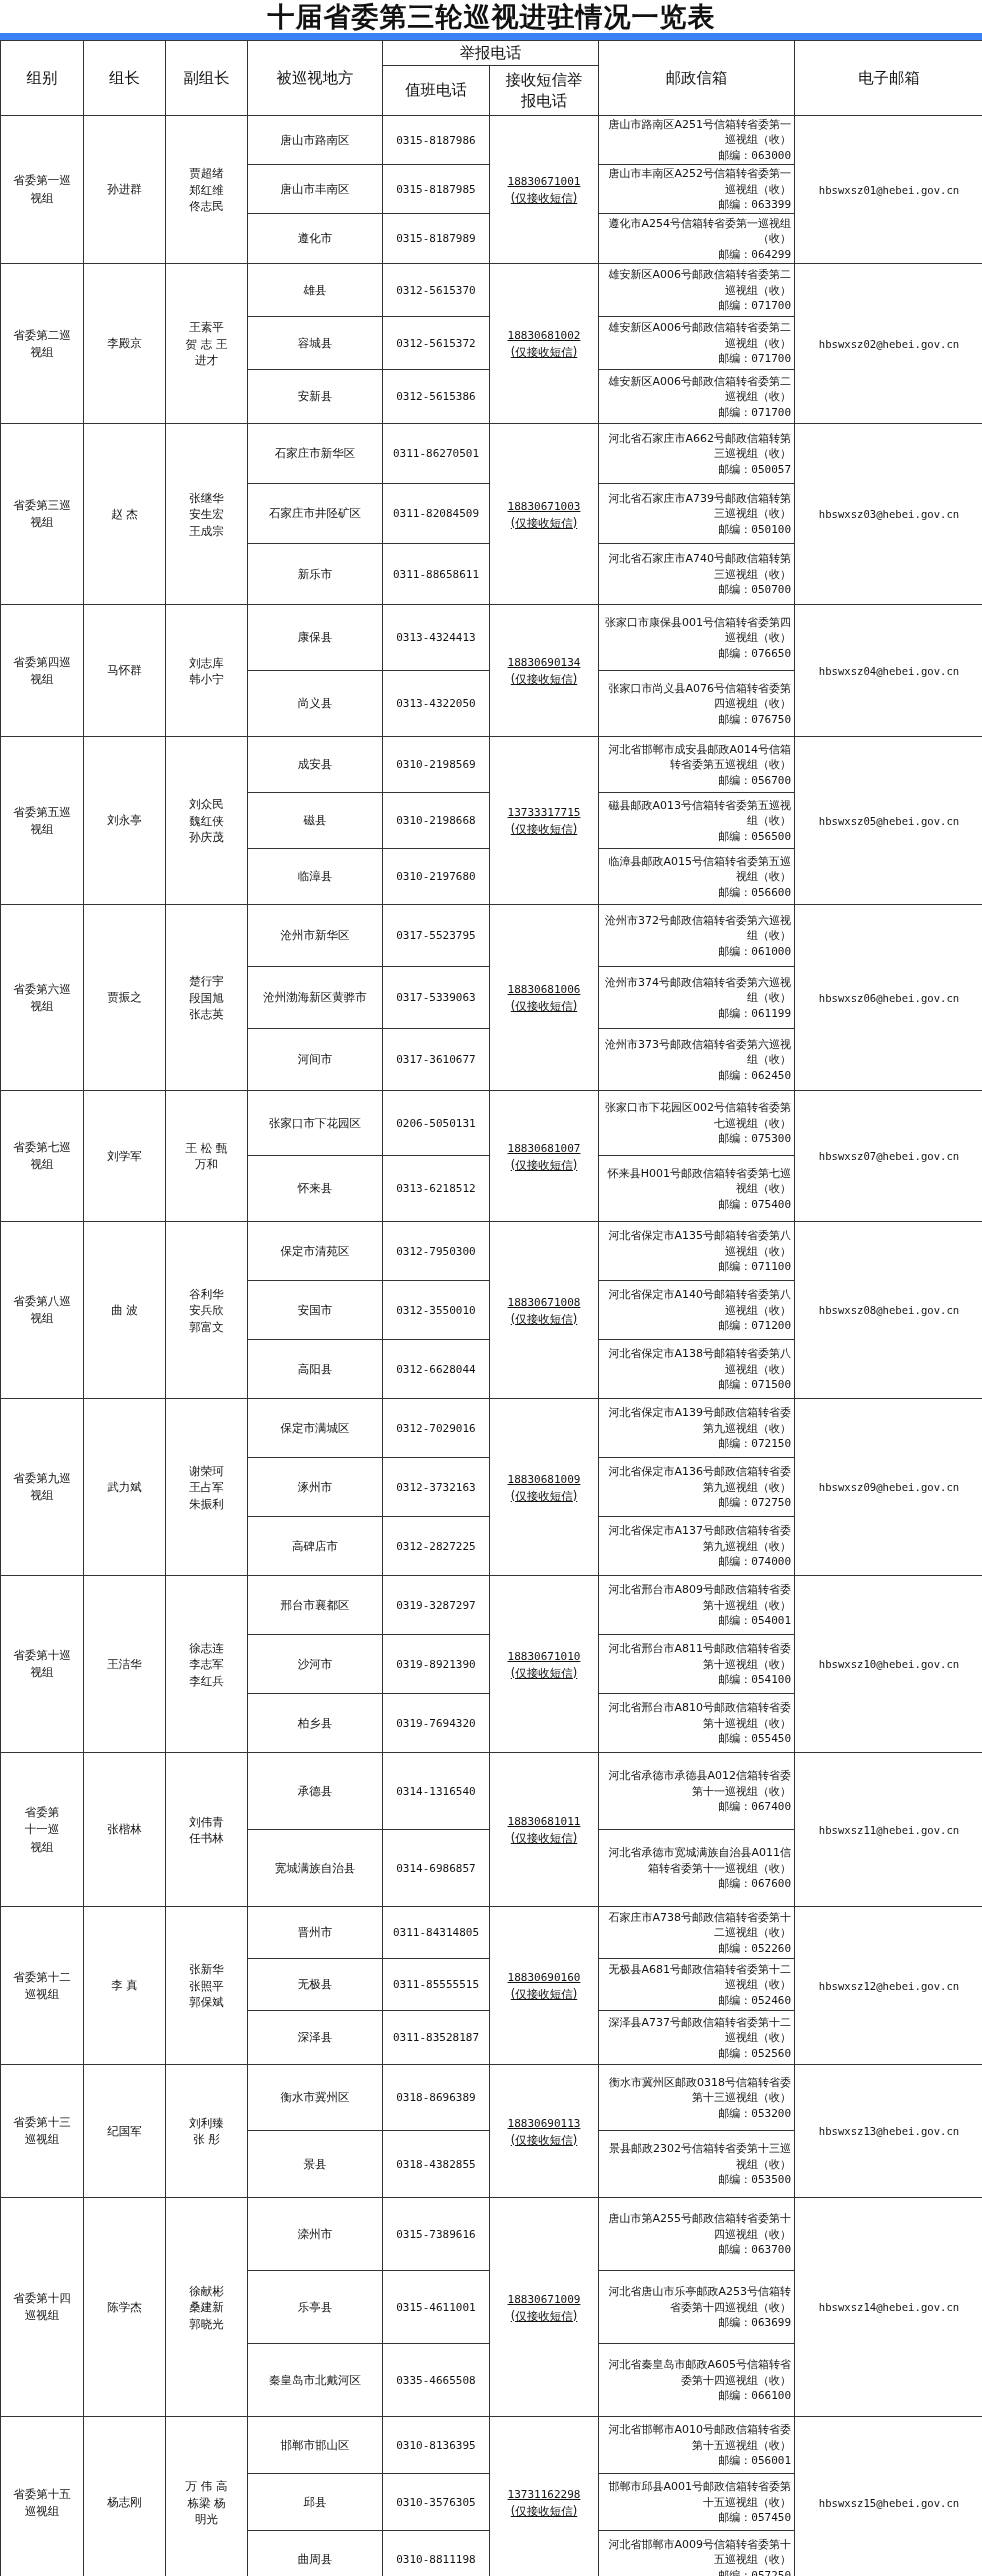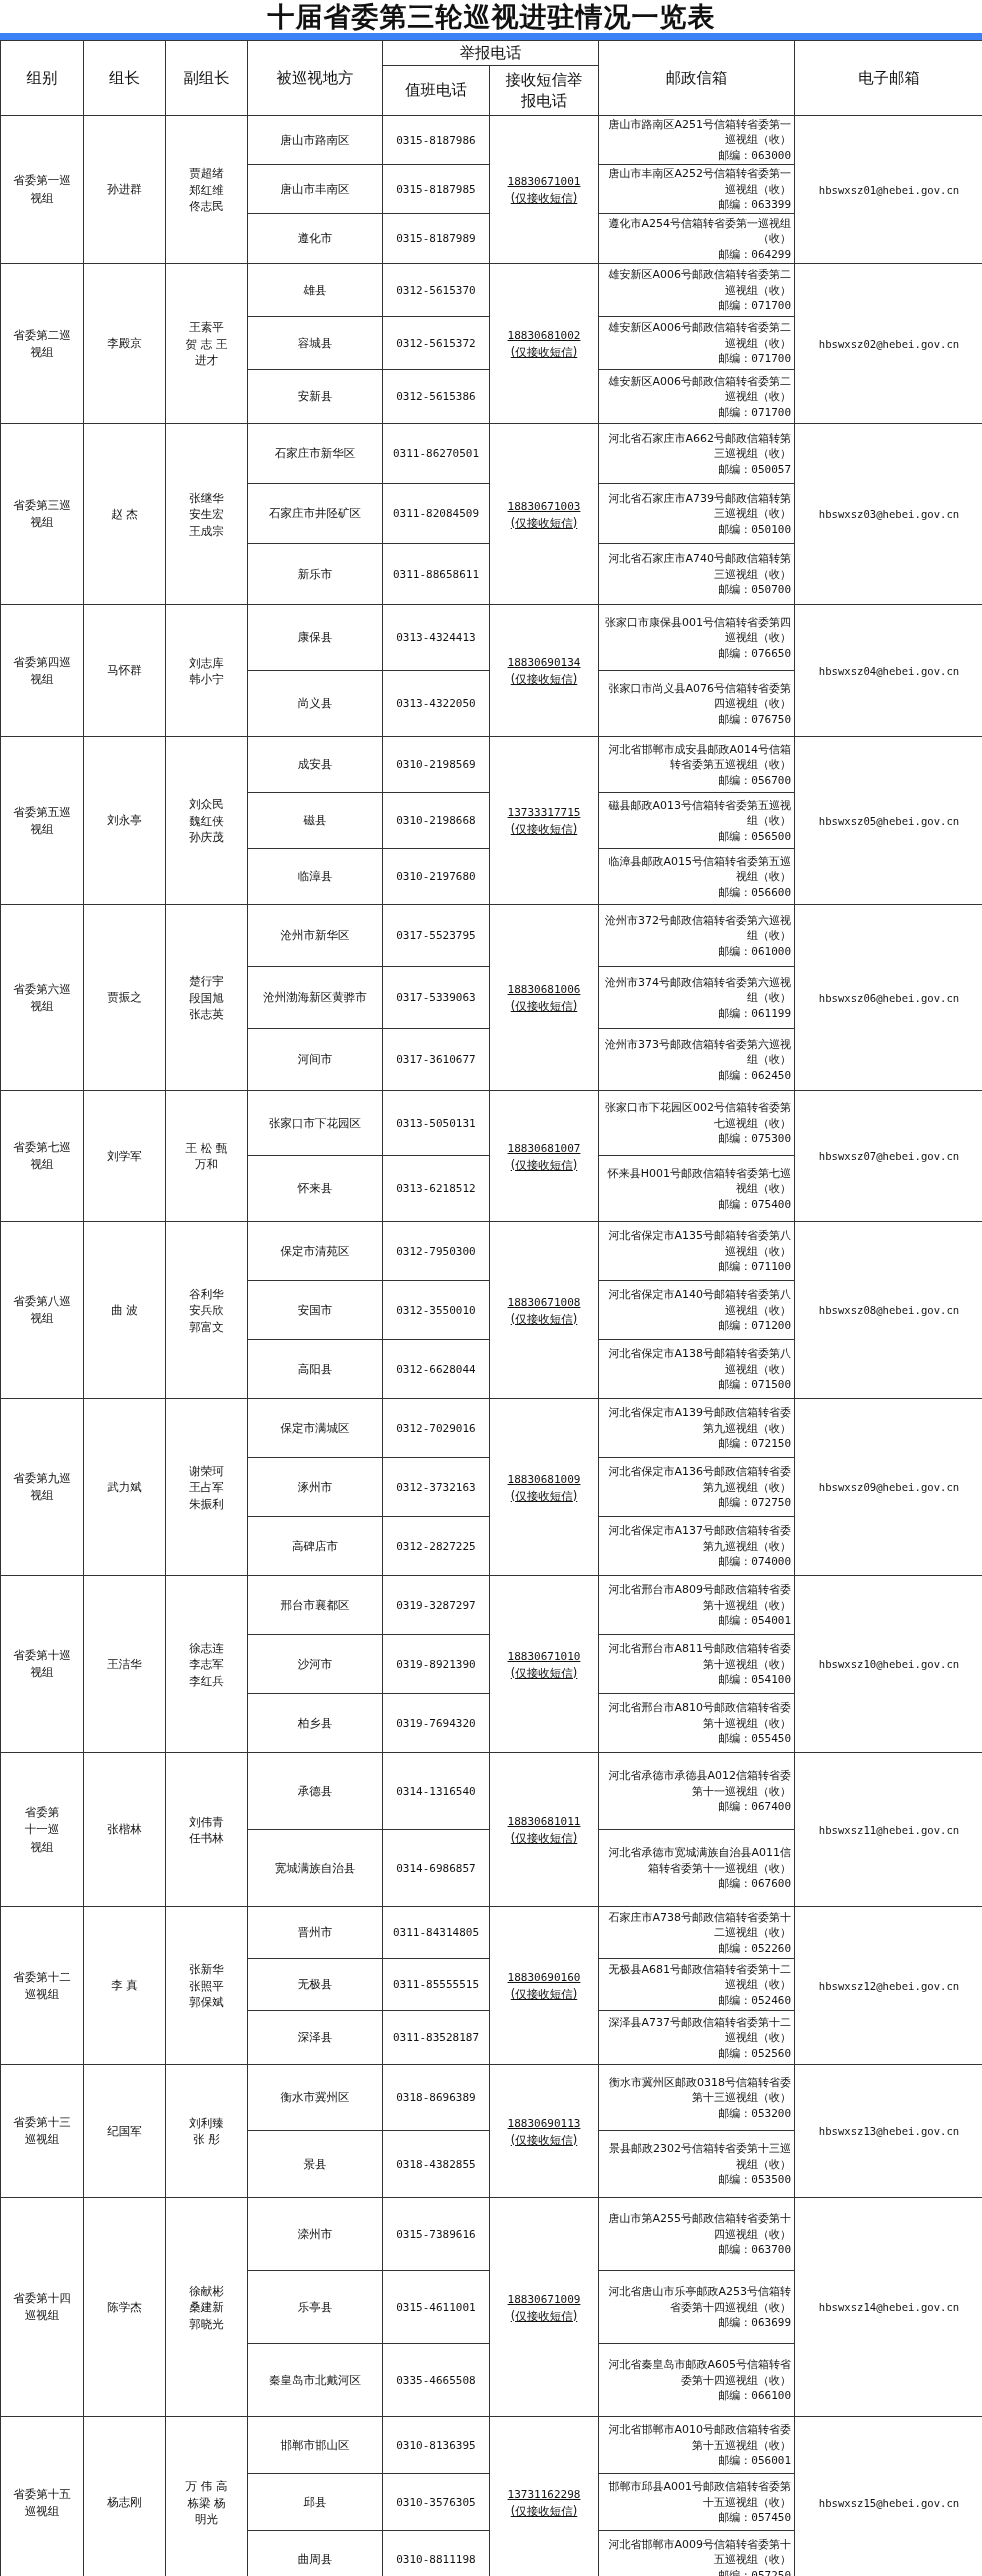--- a/index.html
+++ b/index.html
@@ -160,21 +160,21 @@
       <tr style="height: 62px;">
         <td>河间市</td>
         <td class="mono">0317-3610677</td>
         <td class="mail"><span>沧州市373号邮政信箱转省委第六巡视组（收）</span><br><span class="mono">邮编：062450</span></td>
       </tr>
       <tr style="height: 65px;">
         <td rowspan="2" class="grp" style="padding:0 9.6px">省委第七巡视组</td>
         <td rowspan="2">刘学军</td>
         <td rowspan="2" class="deps" style="padding:0 17.3px">王 松 甄万和</td>
         <td>张家口市下花园区</td>
-        <td class="mono">0313-5050131</td>
+        <td class="mono">0206-5050131</td>
         <td rowspan="2" class="sms"><span class="mono">18830681007</span><br><span>(仅接收短信)</span></td>
         <td class="mail"><span>张家口市下花园区002号信箱转省委第七巡视组（收）</span><br><span class="mono">邮编：075300</span></td>
         <td rowspan="2" class="email">hbswxsz07@hebei.gov.cn</td>
       </tr>
       <tr style="height: 66px;">
         <td>怀来县</td>
         <td class="mono">0313-6218512</td>
         <td class="mail"><span>怀来县H001号邮政信箱转省委第七巡视组（收）</span><br><span class="mono">邮编：075400</span></td>
       </tr>
       <tr style="height: 59px;">

